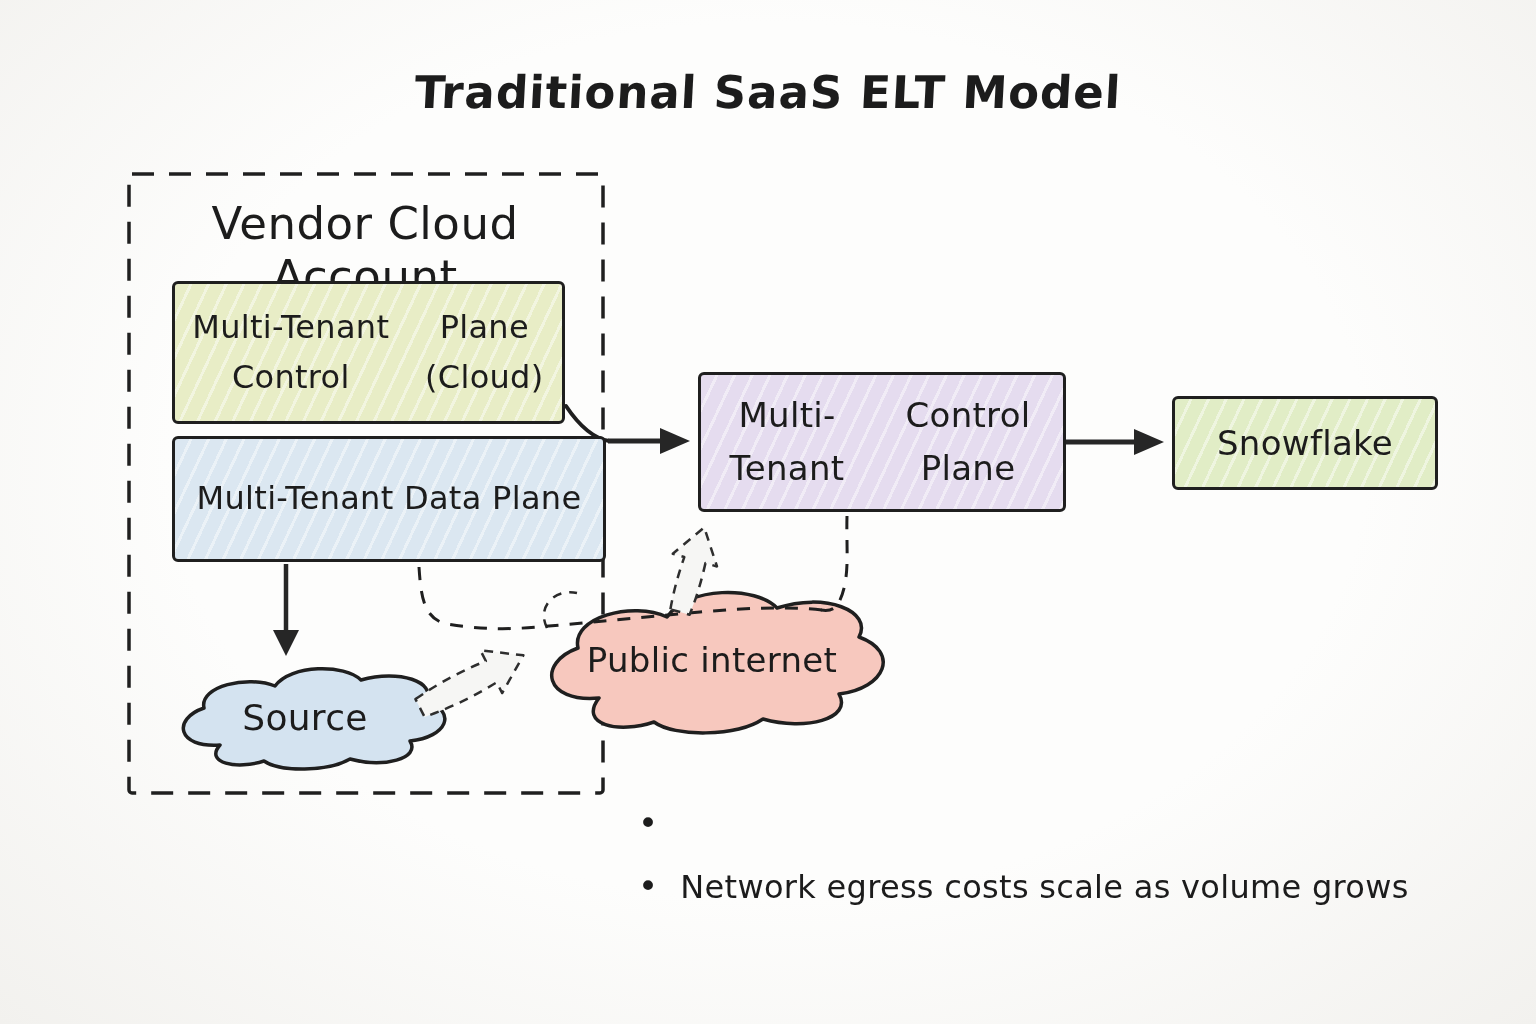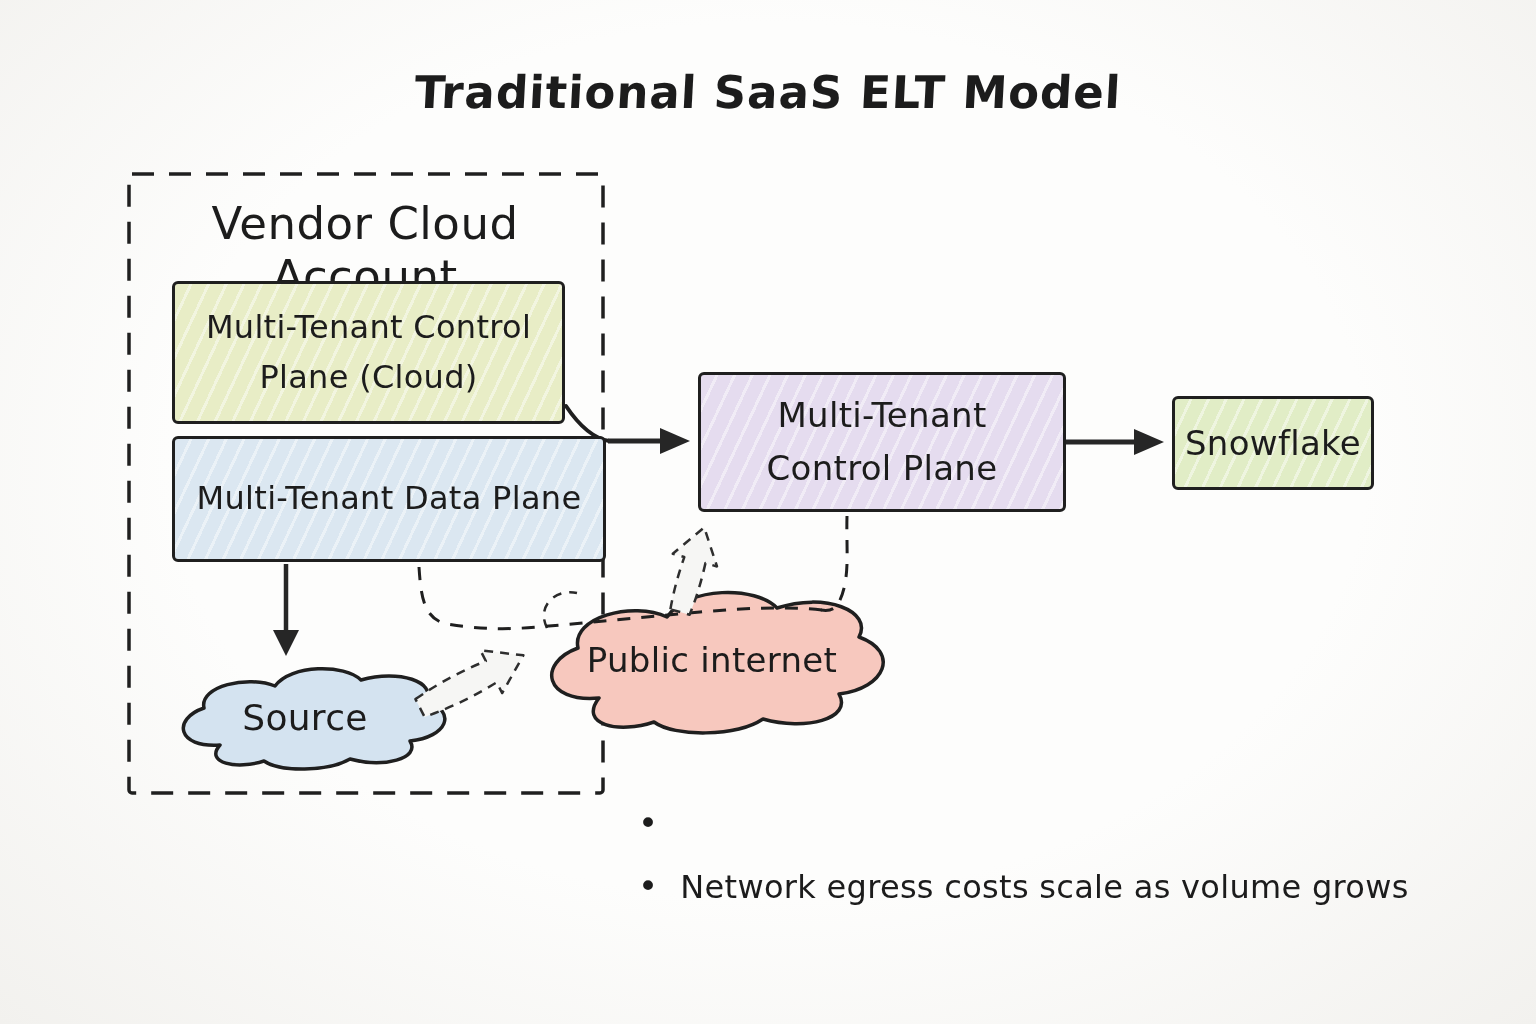--- a/index.html
+++ b/index.html
@@ -29,21 +29,21 @@
     left:150px;top:197px;width:430px;
     text-align:center;
     font-size:45px;
     letter-spacing:.5px;
   }
   .node{
     position:absolute;
     border:3px solid #1f1f1f;
     border-radius:6px;
     display:flex;
-    flex-direction:column;
+    flex-direction:row;
     align-items:center;
     justify-content:center;
     text-align:center;
     line-height:1.55;
     letter-spacing:.3px;
     box-sizing:border-box;
   }
   .hatch{
     background-image:repeating-linear-gradient(115deg,
       rgba(255,255,255,0) 0 13px,
@@ -59,21 +59,21 @@
     background-color:#dbe7f1;
     font-size:32px;
   }
   .node-mtcp{
     left:698px;top:372px;width:368px;height:140px;
     background-color:#e5dcef;
     font-size:34px;
     text-align:center;
   }
   .node-snowflake{
-    left:1172px;top:396px;width:202px;height:94px;
+    left:1172px;top:396px;width:266px;height:94px;
     background-color:#e1edc6;
     font-size:34px;
   }
   .overlay{
     position:absolute;
     left:0;top:0;width:1536px;height:1024px;
     pointer-events:none;
   }
   .notes{
     position:absolute;

